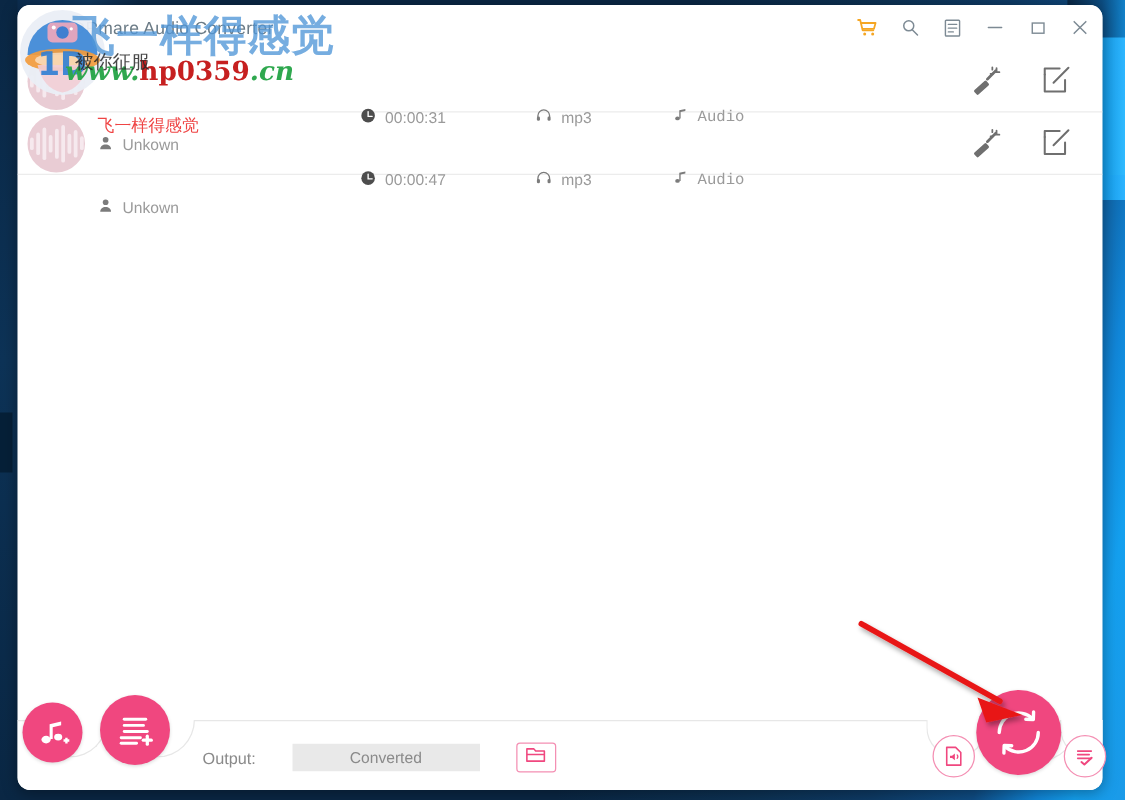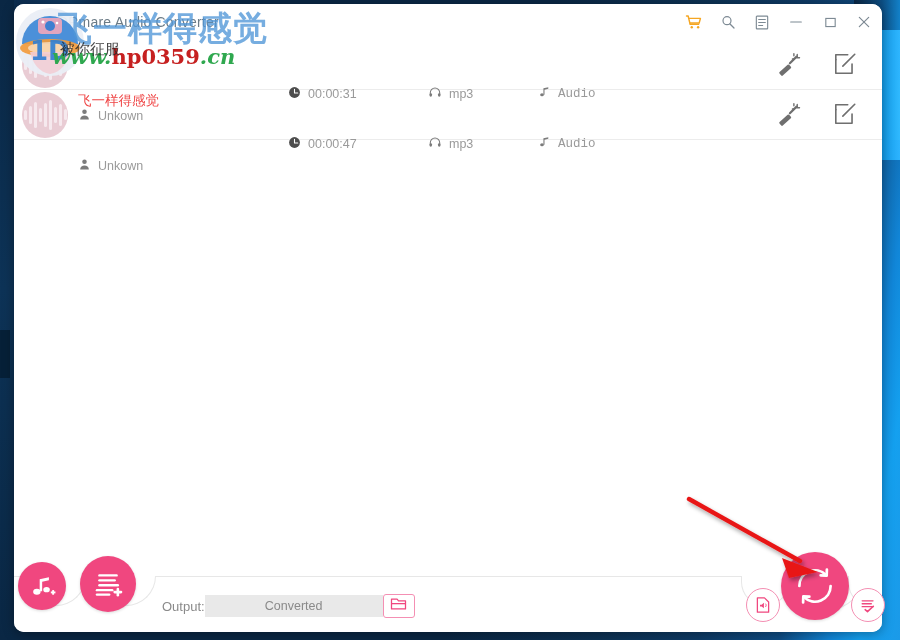--- a/index.html
+++ b/index.html
@@ -135,25 +135,25 @@
   .circ-outline {
     position:absolute; border-radius:50%;
     border: 1.6px solid #f48fb3; background:#fff;
     display:flex; align-items:center; justify-content:center;
   }
   #btn-merge   { left: 746px; top: 588px; width: 34px; height: 34px; }
   #btn-history { left: 851px; top: 588px; width: 34px; height: 34px; }
 
   #output-group {
     position: absolute; left: 148px; bottom: 14px;
-    display:flex; align-items:center; gap: 0;
+    display:flex; align-items:center; gap: 29px;
   }
   #output-label { font-size: 13px; color: #8a8a8a; }
   #output-path {
-    width: 178px; height: 22px;
+    width: 150px; height: 22px;
     background: #e9e9e9;
     font-size: 12.5px; color: #8a8a8a;
     display:flex; align-items:center; justify-content:center;
   }
   #btn-folder {
     width: 32px; height: 24px;
     border: 1.5px solid #f48fb3; border-radius: 3px;
     display:flex; align-items:center; justify-content:center;
   }
 

